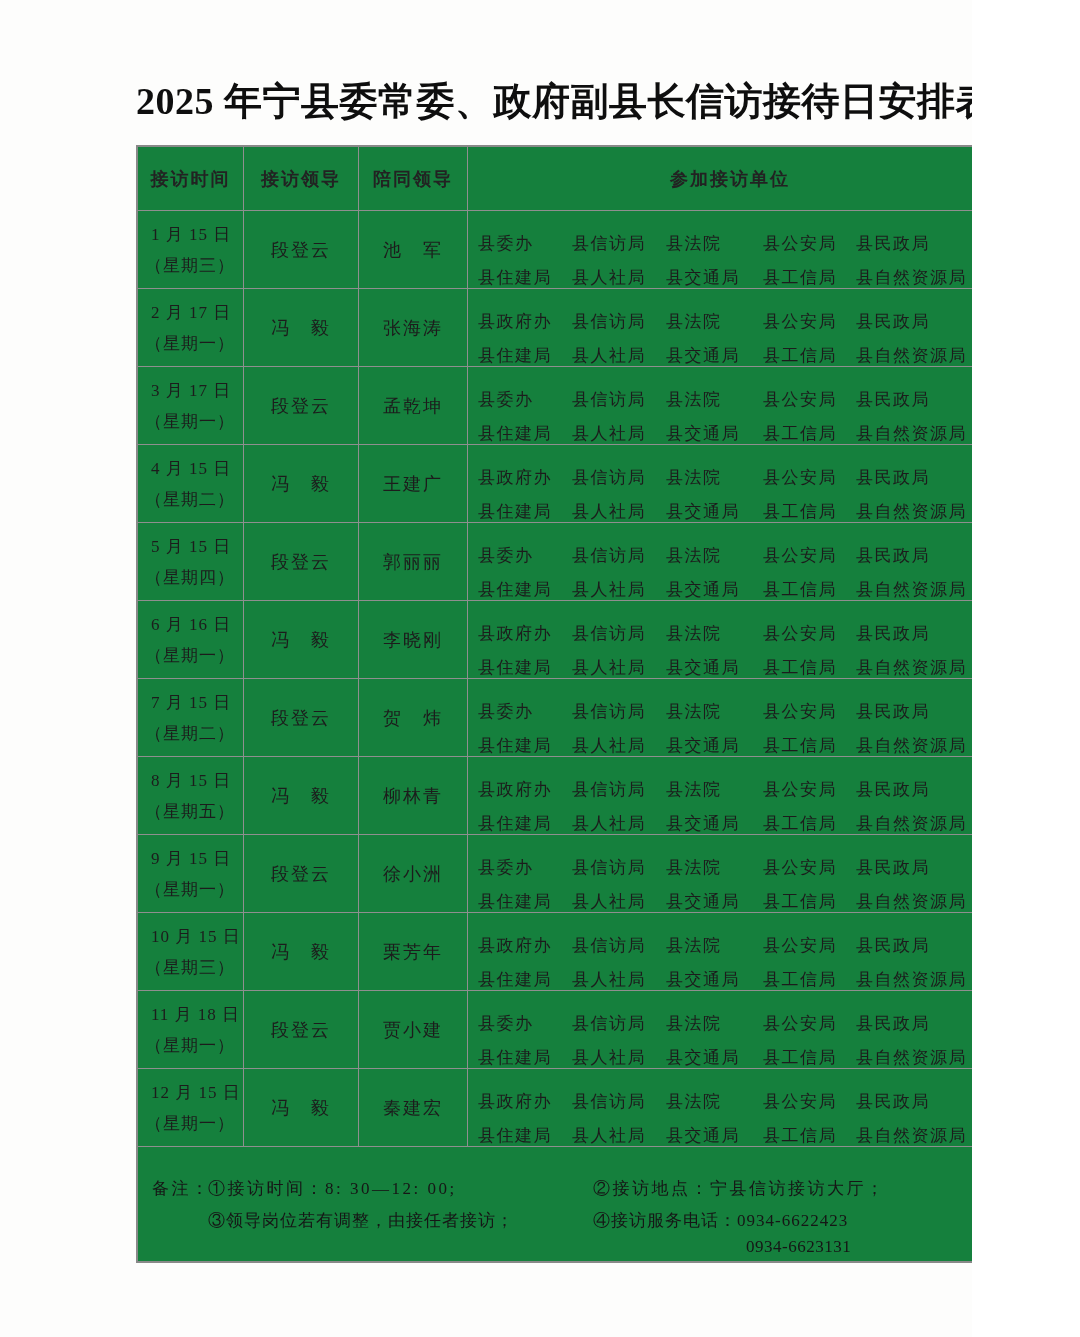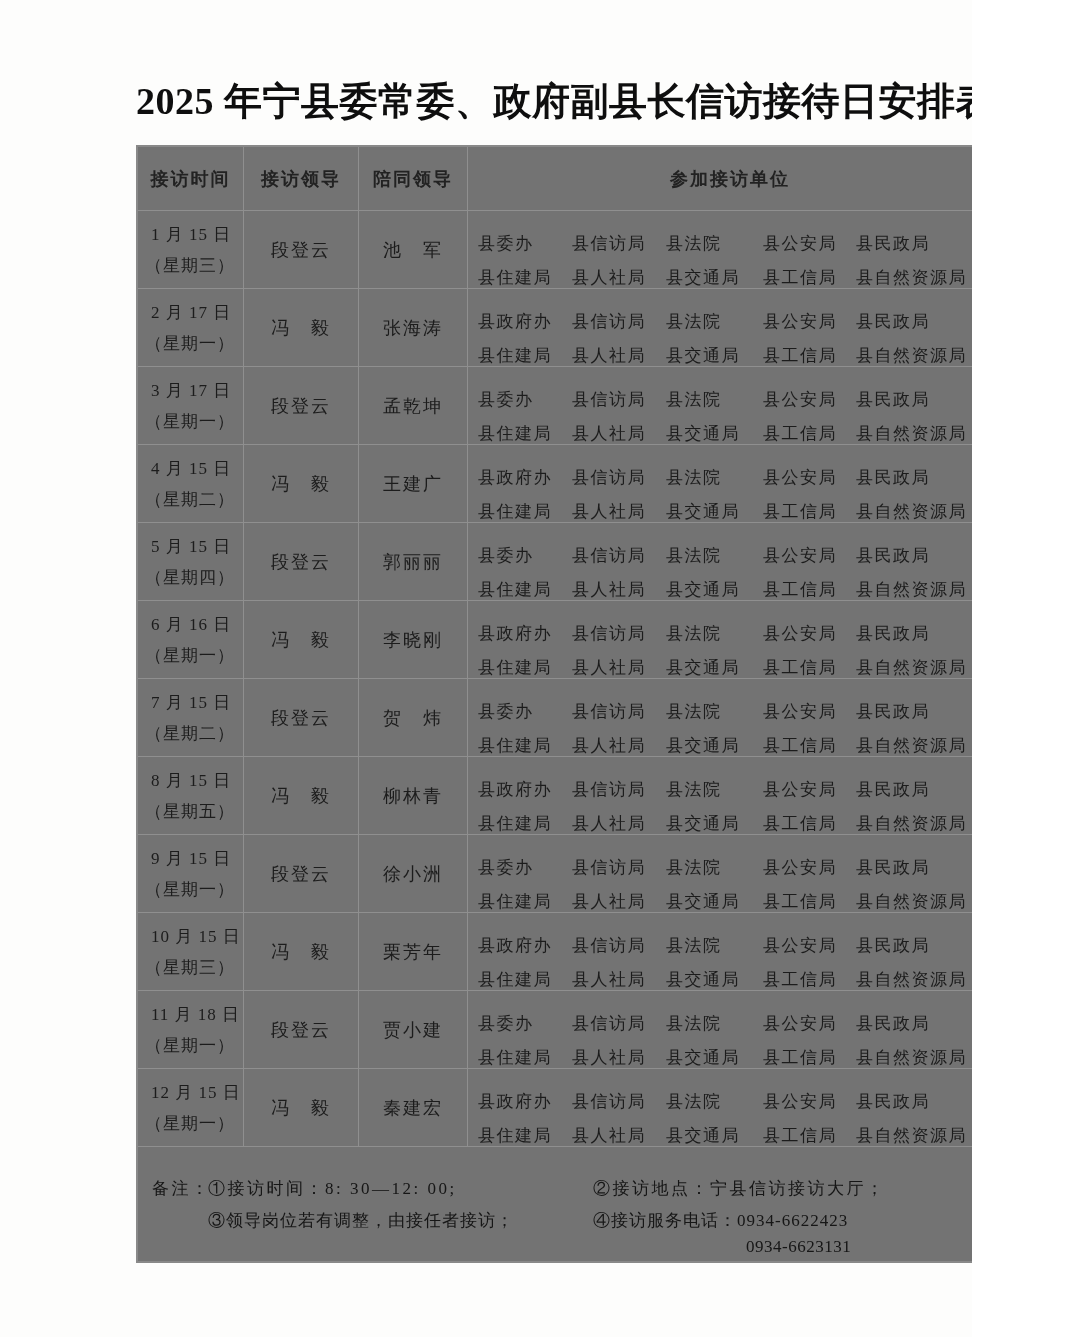--- a/index.html
+++ b/index.html
@@ -7,21 +7,21 @@
     position:relative; width:972px; height:1337px; background:#fdfdfc;
     font-family:"Liberation Serif","DejaVu Serif",serif; color:#1c1c1c; overflow:hidden;
   }
   .doc-title {
     position:absolute; left:110px; top:76px; width:910px;
     text-align:center; font-size:38px; font-weight:bold; color:#0e0e0e;
     letter-spacing:0.5px; white-space:nowrap;
   }
   .sched-table {
     position:absolute; left:136px; top:145px; width:858px; height:1118px;
-    box-sizing:border-box; border:2px solid #898989; background:#737373;
+    box-sizing:border-box; border:2px solid #898989; background:#15803d;
     display:flex; flex-direction:column;
   }
   .row { display:flex; border-bottom:1px solid #8f8f8f; box-sizing:border-box; flex:0 0 auto; }
   .header-row { height:64px; }
   .data-row { height:78px; }
   .notes-row { flex:1 1 auto; border-bottom:none; position:relative; }
   .cell { box-sizing:border-box; border-right:1px solid #8f8f8f; }
   .c1 { width:106px; }
   .c2 { width:115px; }
   .c3 { width:109px; }

